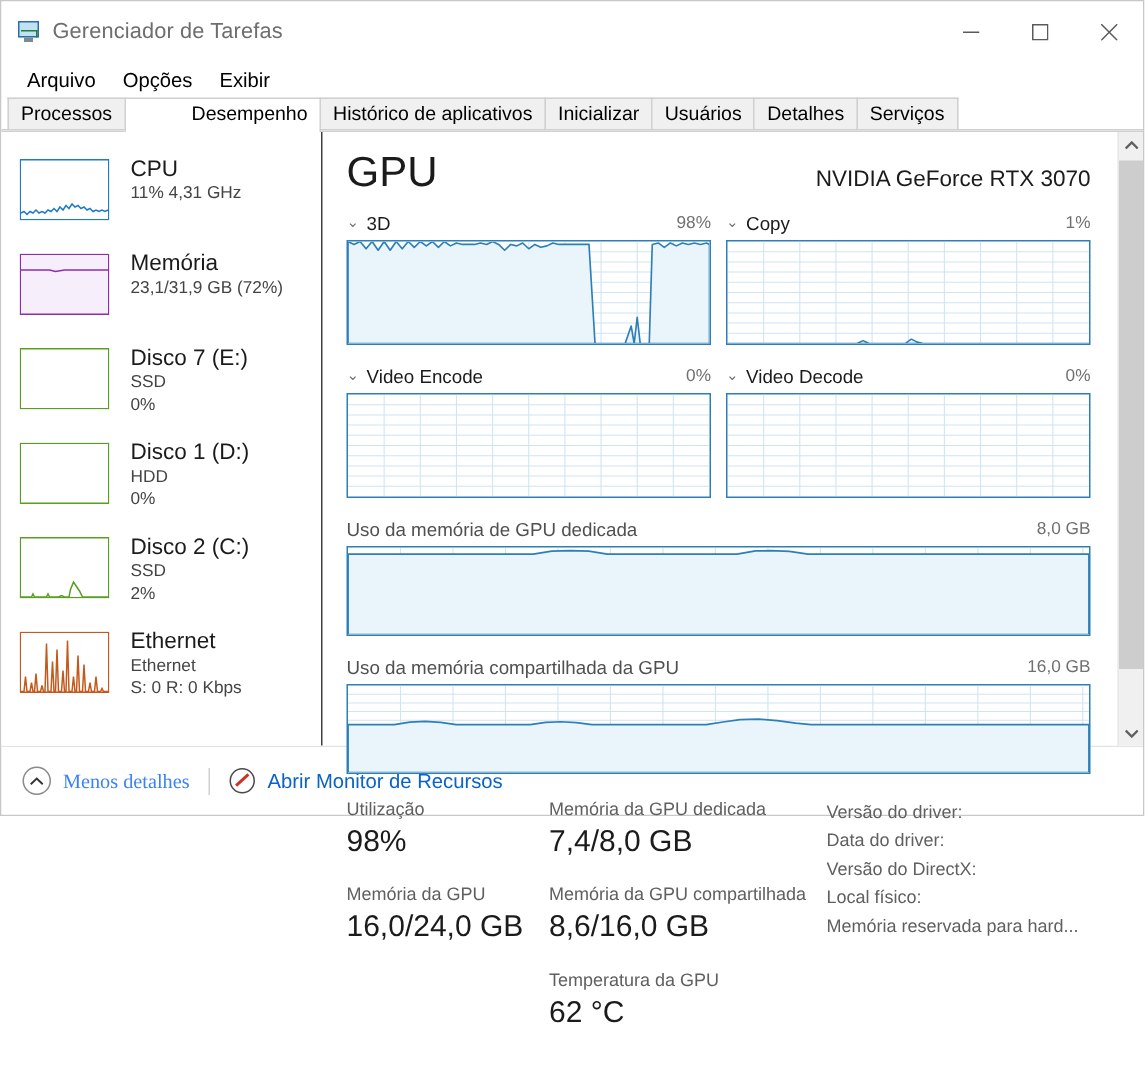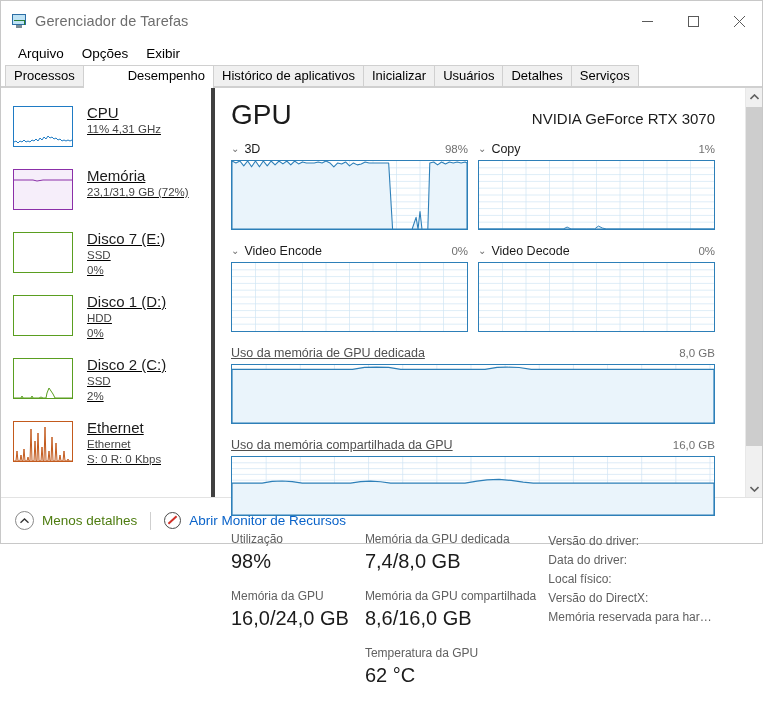--- a/index.html
+++ b/index.html
@@ -125,24 +125,23 @@
     background: #ffffff;
     border-top: 1px solid #d0d0d0;
     position: relative;
   }
 
   
   .sidebar {
     width: 214px;
     flex: 0 0 214px;
     background: #ffffff;
-    border-right: 4px solid #404040;
+    border-right: 1px solid #404040;
     padding-top: 8px;
     overflow: hidden;
-    text-decoration: underline;
   }
   .side-item {
     display: flex;
     align-items: flex-start;
     padding: 7px 8px 7px 12px;
     height: 63px;
   }
   .side-item.selected { background: #d8d8d8; }
   .thumb {
     width: 60px; height: 41px;
@@ -163,21 +162,20 @@
     font-size: 11.5px; color: #444;
     line-height: 15px;
     white-space: nowrap;
   }
 
   
   .mainwrap {
     flex: 1 1 auto;
     display: flex;
     min-width: 0;
-    gap: 12px;
   }
   .main {
     flex: 1 1 auto;
     padding: 10px 18px 0 16px;
     min-width: 0;
     position: relative;
   }
   .main-head {
     display: flex;
     align-items: baseline;
@@ -192,21 +190,21 @@
   .glabel {
     display: flex; align-items: center; justify-content: space-between;
     font-size: 12.5px; color: #1b1b1b;
     height: 18px;
     margin-bottom: 2px;
   }
   .glabel .lft { display: flex; align-items: center; gap: 5px; }
   .glabel .chev { color: #707070; font-size: 10px; line-height: 10px; }
   .glabel .val { color: #707070; font-size: 11.5px; }
   .glabel.memlabel { color: #505050; }
-  .glabel.memlabel .lft { color: #505050; text-decoration: underline; }
+  .glabel.memlabel .lft { color: #505050; }
 
   .graph {
     border: 1px solid #2d7fb8;
     background: #ffffff;
     position: relative;
     overflow: hidden;
   }
   .graph svg { display: block; width: 100%; height: 100%; }
 
   .gh-small { height: 70px; }
@@ -259,21 +257,21 @@
     padding-left: 14px;
     background: #ffffff;
   }
   .sb-item { display: flex; align-items: center; gap: 8px; }
   .caret-circle {
     width: 19px; height: 19px; border-radius: 50%;
     border: 1px solid #8a8a8a;
     display: flex; align-items: center; justify-content: center;
     color: #333;
   }
-  .sb-lbl { font-size: 13.5px; color: #4d7c0f; }
+  .sb-lbl { font-size: 13.5px; color: #3b82f6; font-family: Liberation Serif, serif; }
   .sb-div {
     width: 1px; height: 18px; background: #cfcfcf;
     margin: 0 13px;
   }
   .res-icon {
     width: 17px; height: 17px; border-radius: 50%;
     border: 1.5px solid #4a4a4a;
     position: relative;
     background: #fff;
   }
@@ -667,22 +665,22 @@
               <div class="stat-val">8,6/16,0 GB</div>
             </div>
             <div class="stat-blk">
               <div class="stat-lbl">Temperatura da GPU</div>
               <div class="stat-val">62 °C</div>
             </div>
           </div>
           <div class="stat-col col3">
             <div class="info-line">Versão do driver:</div>
             <div class="info-line">Data do driver:</div>
+            <div class="info-line">Versão do DirectX:</div>
             <div class="info-line">Local físico:</div>
-            <div class="info-line">Versão do DirectX:</div>
             <div class="info-line">Memória reservada para hard...</div>
           </div>
         </div>
 
       </div>
 
       <div class="scrollbar">
         <div class="sb-arrow">
           <svg width="9" height="6" viewBox="0 0 9 6">
               <polyline points="0.5,5 4.5,1 8.5,5" fill="none" stroke="currentColor" stroke-width="1.6"></polyline>

